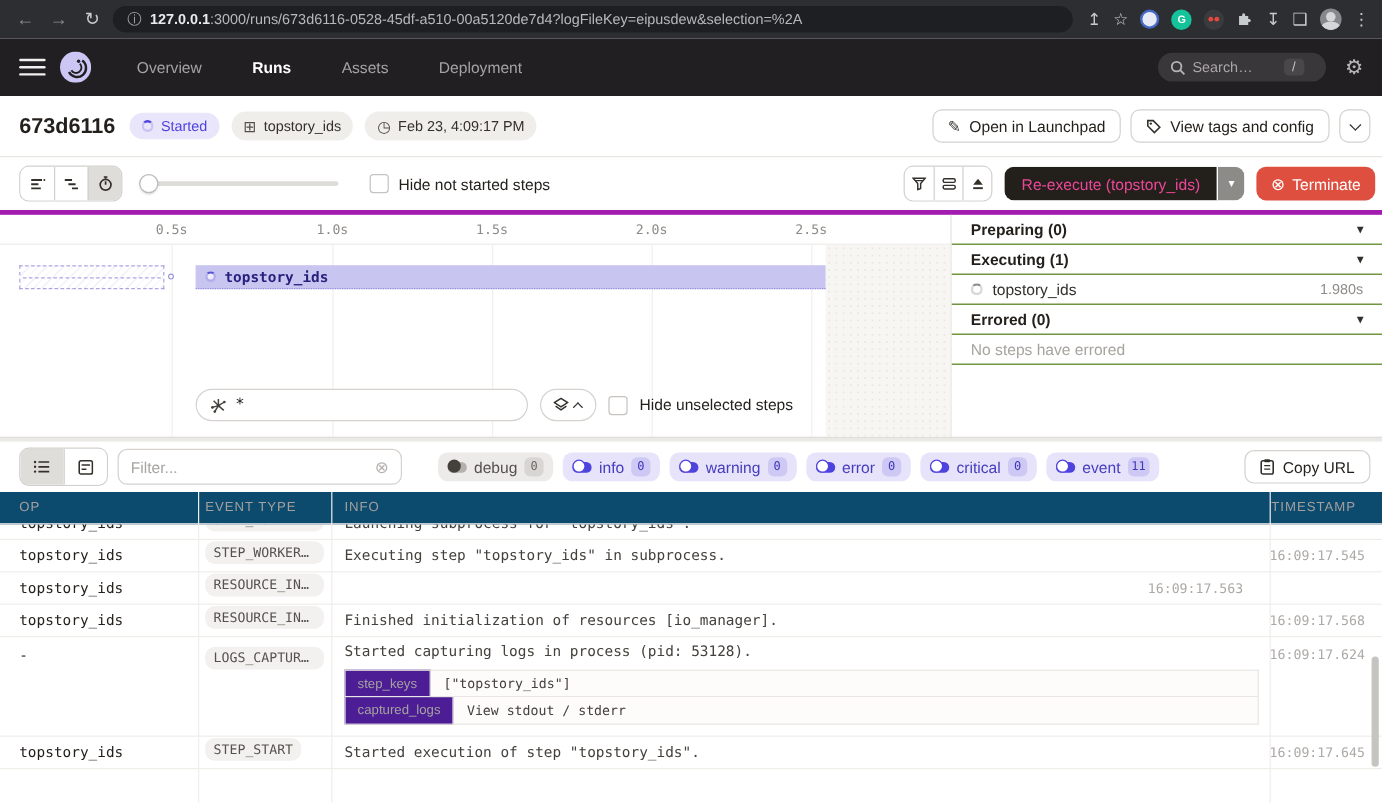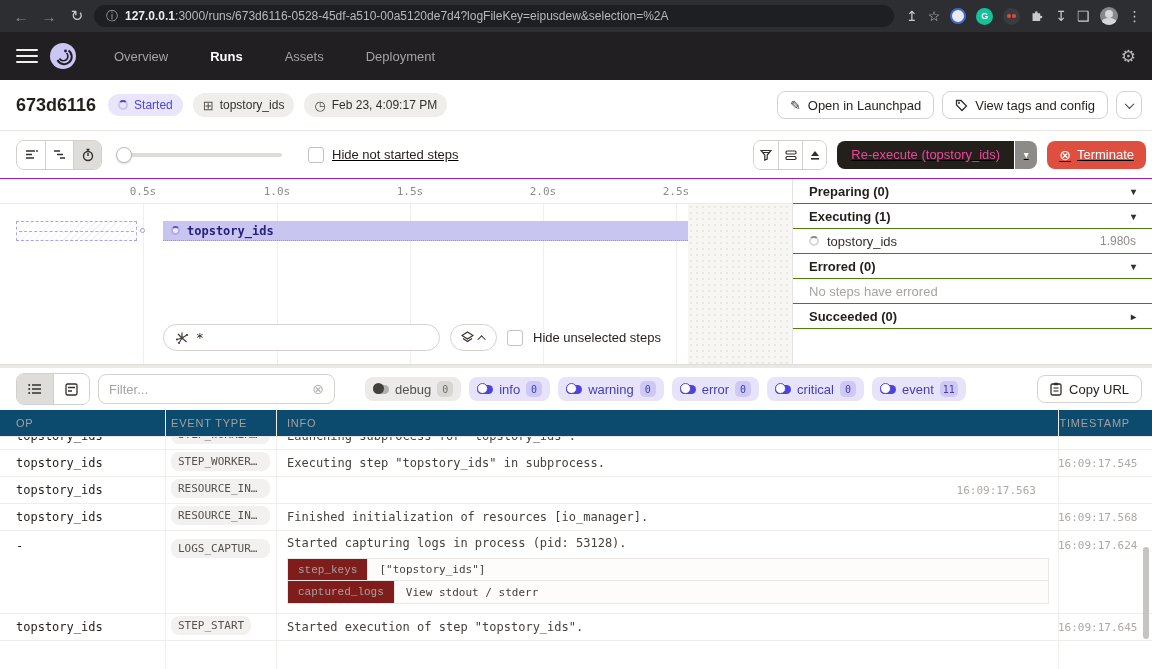--- a/index.html
+++ b/index.html
@@ -49,21 +49,21 @@
   .spin { width:10px; height:10px; border-radius:50%; border:2px solid #C9C4F4; border-top-color:#4F43DD; }
   .pill { height:24px; background:#F0EEEB; border-radius:12px; display:flex; align-items:center; gap:6px; padding:0 10px; font-size:12px; color:#33302C; }
   .pill .picon { font-size:13px; color:#54504C; }
   #runheader .actions { margin-left:auto; display:flex; align-items:center; gap:8px; }
   .btn { height:28px; background:#fff; border:1px solid #D5D2CF; border-radius:8px; display:flex; align-items:center; gap:7px; padding:0 12px; font-size:13px; color:#231F1B; cursor:pointer; }
   .btn .bicon { font-size:13px; color:#33302C; }
   .btn.sq { width:26px; padding:0; justify-content:center; }
   .chev { width:7px; height:7px; border-right:1.5px solid #33302C; border-bottom:1.5px solid #33302C; transform:rotate(45deg) translate(-1px,-1px); }
 
   
-  #toolbar { height:48px; border-bottom:1px solid #a21caf; display:flex; align-items:center; padding:0 6px 0 16px;text-decoration:underline; }
+  #toolbar { height:48px; border-bottom:4px solid #a21caf; display:flex; align-items:center; padding:0 6px 0 16px; }
   .seg { display:inline-flex; border:1px solid #D2CFCC; border-radius:8px; overflow:hidden; background:#fff; }
   .seg .sbtn { width:28px; height:28px; display:flex; align-items:center; justify-content:center; border-left:1px solid #D2CFCC; cursor:pointer; background:#fff; }
   .seg .sbtn:first-child { border-left:none; }
   .seg .sbtn.sel { background:#DFDDDA; }
   .seg .sbtn.narrow { width:24px; }
   #zoom-slider { width:166px; height:16px; position:relative; margin-left:14px; }
   #zoom-slider .track { position:absolute; left:0; right:0; top:6px; height:4px; background:#DEDCD9; border-radius:2px; }
   #zoom-slider .thumb { position:absolute; left:0; top:0; width:16px; height:16px; border-radius:50%; background:#fff; border:1px solid #BEBBB8; box-shadow:0 1px 2px rgba(0,0,0,.15); cursor:pointer; }
   .cb { width:16px; height:16px; border:1px solid #C5C2BF; border-radius:3px; background:#fff; display:inline-block; cursor:pointer; }
   .cb-label { font-size:13px; color:#231F1B; margin-left:8px; }
@@ -139,21 +139,21 @@
   .c-op { padding-left:16px; font-family:"DejaVu Sans Mono",monospace; font-size:12px; color:#231F1B; }
   .c-ev { padding-left:6px; }
   .c-info { padding-left:11px; font-family:"DejaVu Sans Mono",monospace; font-size:12px; color:#45413D; }
   .c-ts { text-align:right; padding-right:22px; font-family:"DejaVu Sans Mono",monospace; font-size:11px; color:#ACA9A6; }
   .evbadge { display:inline-block; background:#F3F1EF; border-radius:8px; padding:3px 7px; font-family:"DejaVu Sans Mono",monospace; font-size:11px; color:#55524E; max-width:99px; white-space:nowrap; overflow:hidden; text-overflow:ellipsis; }
   .lrow.clipped { margin-top:-14px; }
   .lrow.tall { align-items:start; padding:5px 0 9px; }
   .lrow.tall .c-op, .lrow.tall .c-ts, .lrow.tall .c-ev { padding-top:3px; }
   .metatable { margin-top:8px; width:762px; }
   .metarow { display:flex; height:23px; }
-  .metakey { background:#7f1d1d; border:1px solid #E9E6E3; padding:0 10px; font-family:Liberation Mono, monospace; font-size:11px; color:#A5A29E; display:flex; align-items:center; }
+  .metakey { background:#4c1d95; border:1px solid #E9E6E3; padding:0 10px; font-family:Liberation Sans, sans-serif; font-size:11px; color:#A5A29E; display:flex; align-items:center; }
   .metaval { flex:1; border:1px solid #E9E6E3; border-left:none; background:#FDFCFB; padding:0 11px; font-family:"DejaVu Sans Mono",monospace; font-size:11px; color:#44403C; display:flex; align-items:center; }
   .metarow + .metarow .metakey, .metarow + .metarow .metaval { border-top:none; }
   #vscroll { position:absolute; right:3px; top:137px; width:6px; height:92px; background:#C6C4C1; border-radius:3px; z-index:4; cursor:pointer; }
 </style>
 </head>
 <body>
 
 <div id="chrome">
   <span class="chrome-btn">←</span>
   <span class="chrome-btn">→</span>
@@ -193,20 +193,28 @@
     <path d="M16.5 10 a4.5 4.5 0 1 1 -7 5.5" stroke="#211F22" stroke-width="1.6" fill="none"></path>
     <circle cx="15.5" cy="8" r="1.4" fill="#211F22"></circle>
   </svg>
   <div class="nav-links">
     <span class="nav-link">Overview</span>
     <span class="nav-link active">Runs</span>
     <span class="nav-link">Assets</span>
     <span class="nav-link">Deployment</span>
   </div>
   <div id="nav-right">
+    <div id="searchbox">
+      <svg width="13" height="13" viewBox="0 0 13 13">
+          <circle cx="5.5" cy="5.5" r="4" stroke="#B7B4B7" stroke-width="1.5" fill="none"></circle>
+          <line x1="8.5" y1="8.5" x2="12" y2="12" stroke="#B7B4B7" stroke-width="1.5"></line>
+        </svg>
+      <input placeholder="Search…" style="">
+      <span class="kbd">/</span>
+    </div>
     <span class="gear">⚙</span>
   </div>
 </div>
 
 <div id="runheader">
   <span id="run-id">673d6116</span>
   <span class="badge-started">
     <span class="spin"></span>
     <span>Started</span>
   </span>
@@ -371,24 +379,20 @@
       <span>topstory_ids</span>
       <span class="dur">1.980s</span>
     </div>
     <div class="prow hdr">
       <span>Errored (0)</span>
       <span class="caret">▾</span>
     </div>
     <div class="prow muted">
         <span>No steps have errored</span>
       </div>
-    <div class="prow hdr">
-      <span>Succeeded (0)</span>
-      <span class="caret">▸</span>
-    </div>
   </div>
 </div>
 
 <div id="splitter"></div>
 
 <div id="logbar">
   <div class="seg">
     <span class="sbtn sel">
       <svg width="14" height="12" viewBox="0 0 14 12">
           <g stroke="#33302C" stroke-width="1.4">

